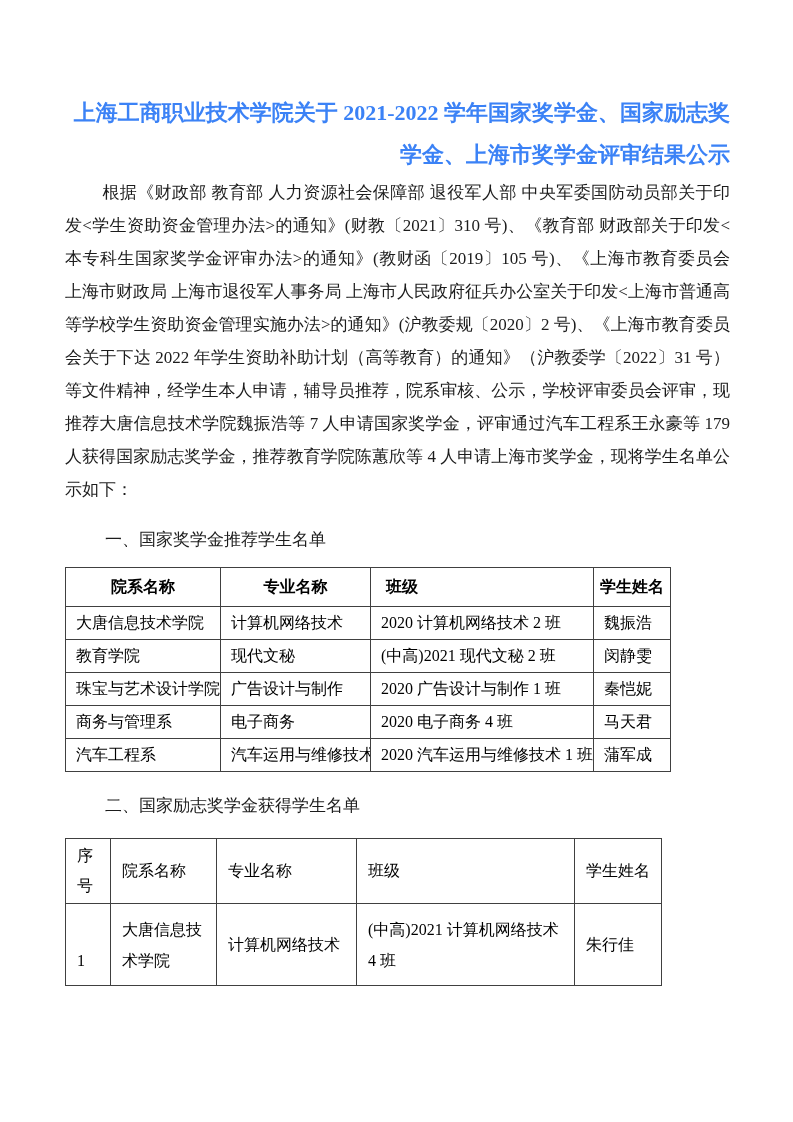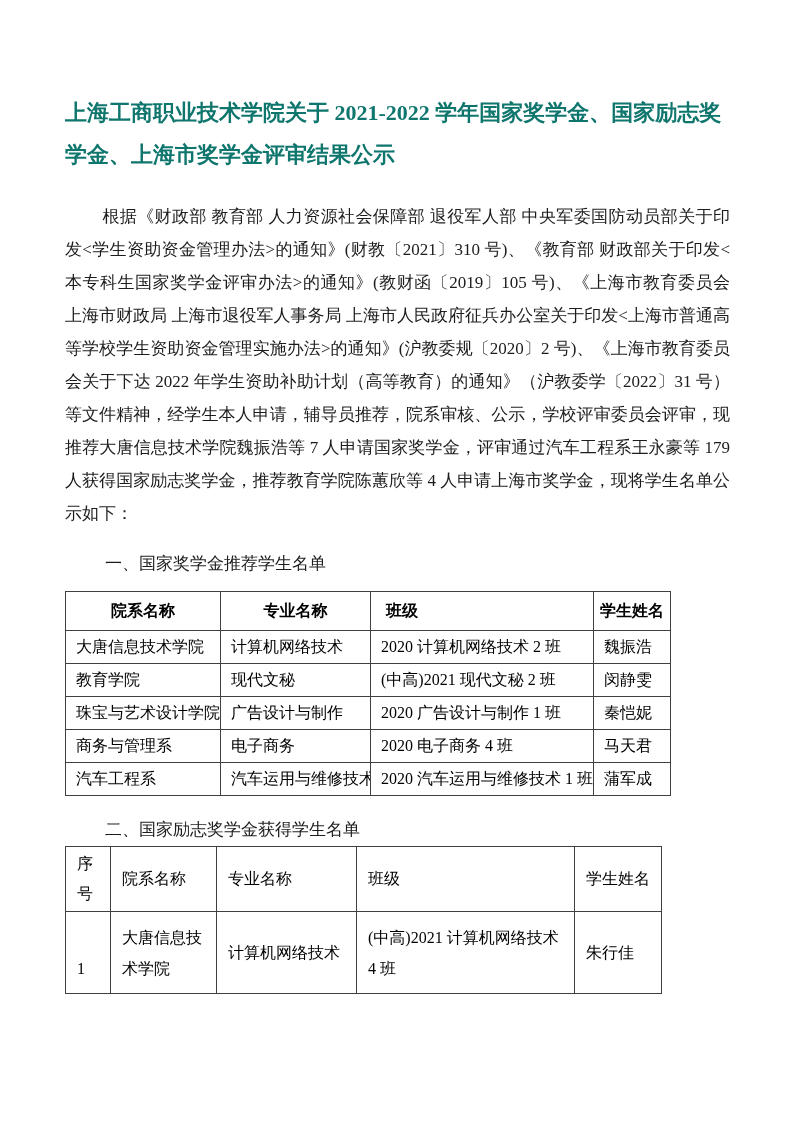--- a/index.html
+++ b/index.html
@@ -15,30 +15,29 @@
     background: #ffffff;
     box-sizing: border-box;
     padding: 92px 63px 0 65px;
     font-family: "Liberation Serif", "DejaVu Serif", serif;
     color: #1a1a1a;
     overflow: hidden;
   }
   .doc-title {
     font-size: 22px;
     font-weight: bold;
-    text-align: left;
+    text-align: right;
     line-height: 42px;
-    color: #0f766e;
+    color: #3b82f6;
   }
   .doc-title .title-line {
     display: block;
     white-space: nowrap;
   }
   .body-paragraph {
-    margin-top: 24px;
     font-size: 17px;
     line-height: 33px;
     text-align: justify;
     text-indent: 2.2em;
     color: #1c1c1c;
   }
   .section-heading {
     margin-top: 17px;
     font-size: 17px;
     line-height: 33px;
@@ -71,21 +70,21 @@
     padding-left: 15px;
   }
   table.t1 td {
     height: 32px;
     padding: 0 4px 0 10px;
     text-align: left;
     vertical-align: middle;
     white-space: nowrap;
   }
   
-  table.t2 { width: 596px; margin-top: 0; }
+  table.t2 { width: 596px; margin-top: 16px; }
   table.t2 th {
     height: 64px;
     text-align: left;
     vertical-align: middle;
     padding: 0 4px 0 11px;
     line-height: 30px;
   }
   table.t2 td {
     height: 72px;
     text-align: left;

